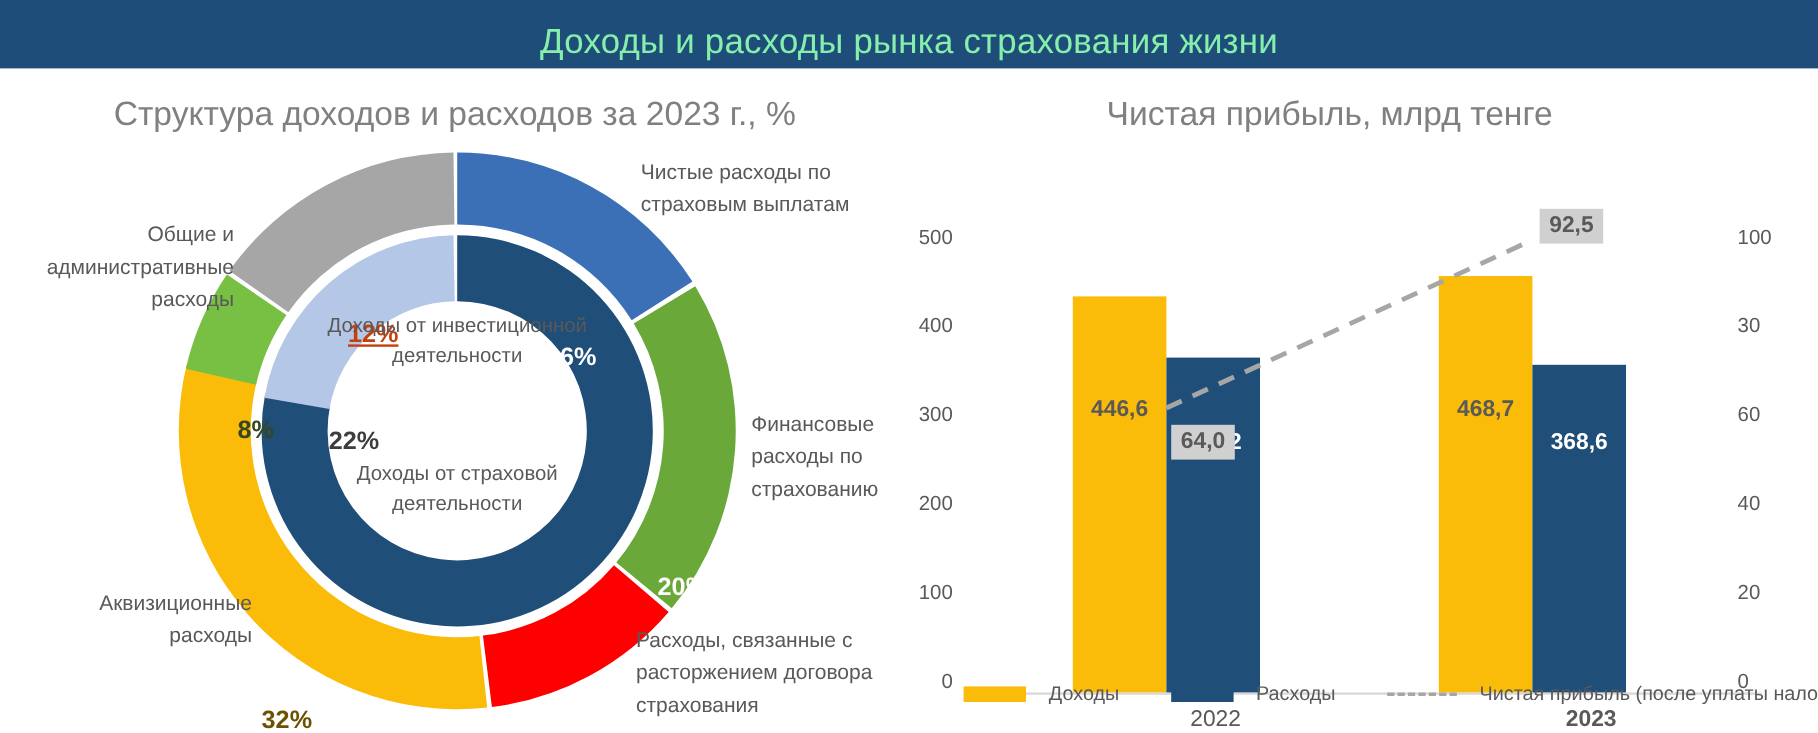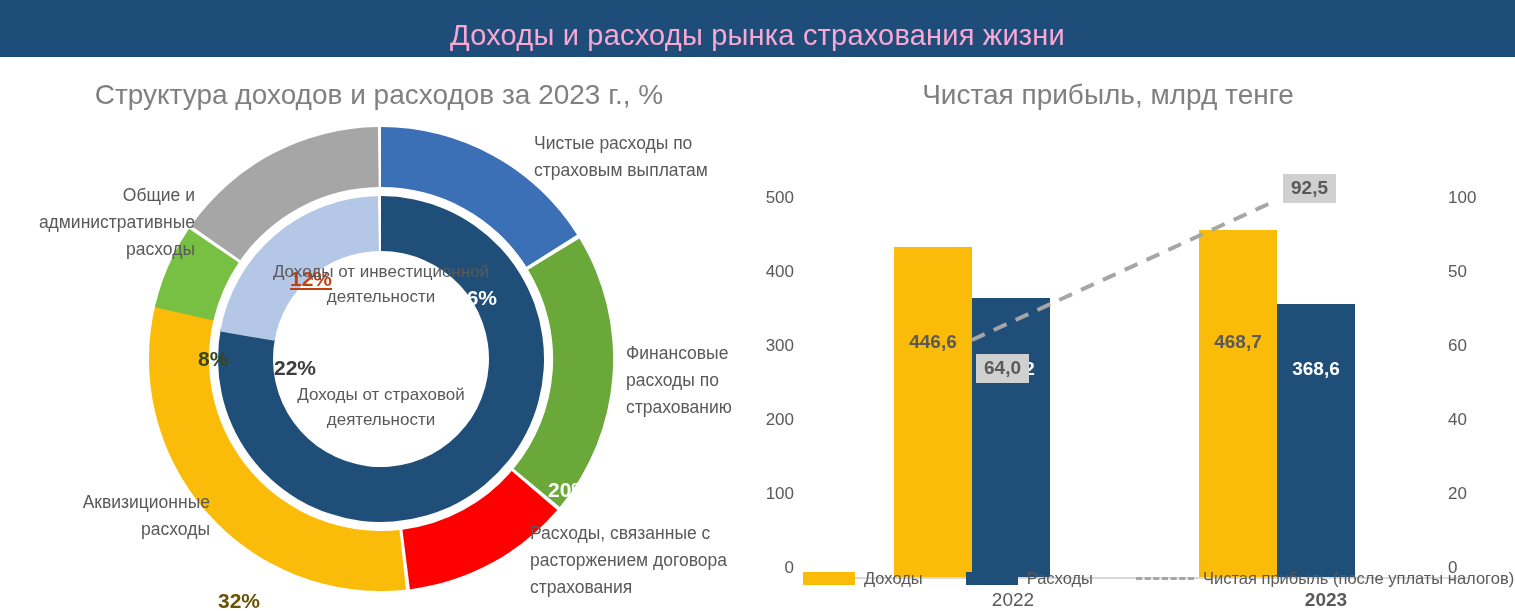--- a/index.html
+++ b/index.html
@@ -26,21 +26,21 @@
     position: absolute;
     left: 0; top: 0;
     width: 1515px;
     height: 57px;
     background: #1e4d79;
     display: flex;
     align-items: center;
     justify-content: center;
   }
   .header-title {
-    color: #f9a8d4;
+    color: #86efac;
     font-size: 29px;
     font-weight: 400;
     letter-spacing: .2px;
     white-space: nowrap;
     margin-top: 14px;
   }
 
   
   .panel-left {
     position: absolute;
@@ -175,21 +175,21 @@
     position: absolute;
     left: 28px;
     top: 512px;
     display: flex;
     align-items: center;
     gap: 26px;
   }
   .legend-item {
     display: flex;
     align-items: center;
-    gap: 9px;
+    gap: 19px;
     padding-left: 17px;
   }
   .legend-swatch {
     width: 52px; height: 13px;
   }
   .legend-swatch.income  { background: #fbbc09; }
   .legend-swatch.expense { background: #1f4e79; }
   .legend-dash {
     width: 58px; height: 0;
     border-top: 3px dashed #a6a6a6;
@@ -270,21 +270,21 @@
     <div class="panel-title-right">Чистая прибыль, млрд тенге</div>
 
     <div class="axis-label axis-left" style="left:-10px; top:131px;">500</div>
     <div class="axis-label axis-left" style="left:-10px; top:205px;">400</div>
     <div class="axis-label axis-left" style="left:-10px; top:279px;">300</div>
     <div class="axis-label axis-left" style="left:-10px; top:353px;">200</div>
     <div class="axis-label axis-left" style="left:-10px; top:427px;">100</div>
     <div class="axis-label axis-left" style="left:-10px; top:501px;">0</div>
 
     <div class="axis-label axis-right" style="left:690px; top:131px;">100</div>
-    <div class="axis-label axis-right" style="left:690px; top:205px;">50</div>
+    <div class="axis-label axis-right" style="left:690px; top:205px;">30</div>
     <div class="axis-label axis-right" style="left:690px; top:279px;">60</div>
     <div class="axis-label axis-right" style="left:690px; top:353px;">40</div>
     <div class="axis-label axis-right" style="left:690px; top:427px;">20</div>
     <div class="axis-label axis-right" style="left:690px; top:501px;">0</div>
 
     <div class="baseline"></div>
 
     <div class="plot">
 
       <div class="bar bar-income" style="left:78px;  width:78px; height:330px;"></div>

